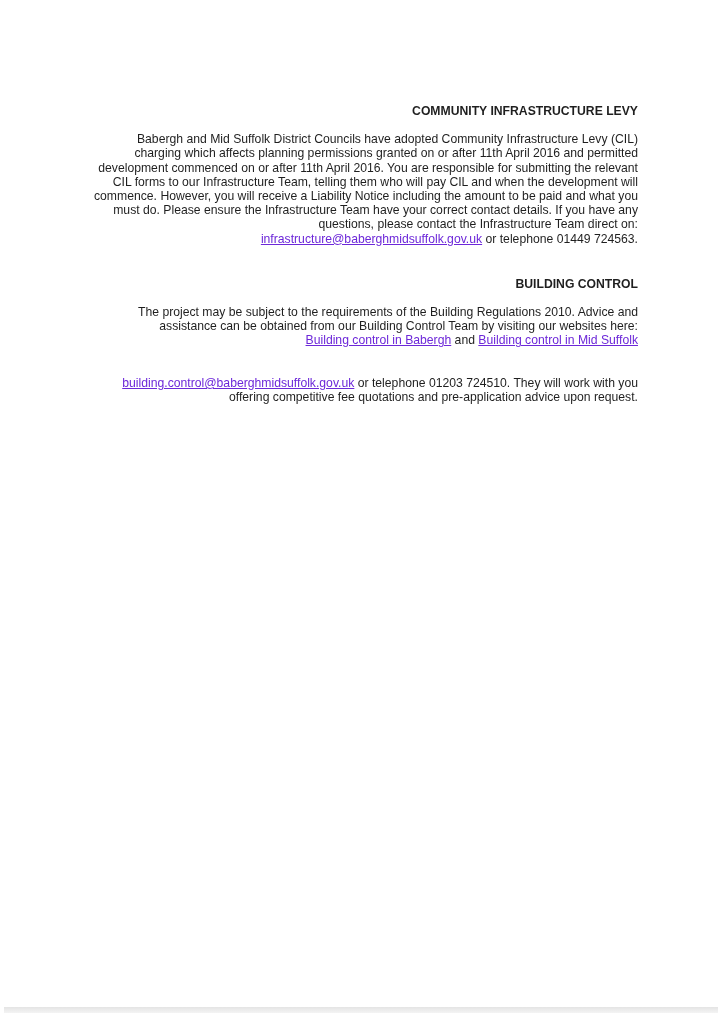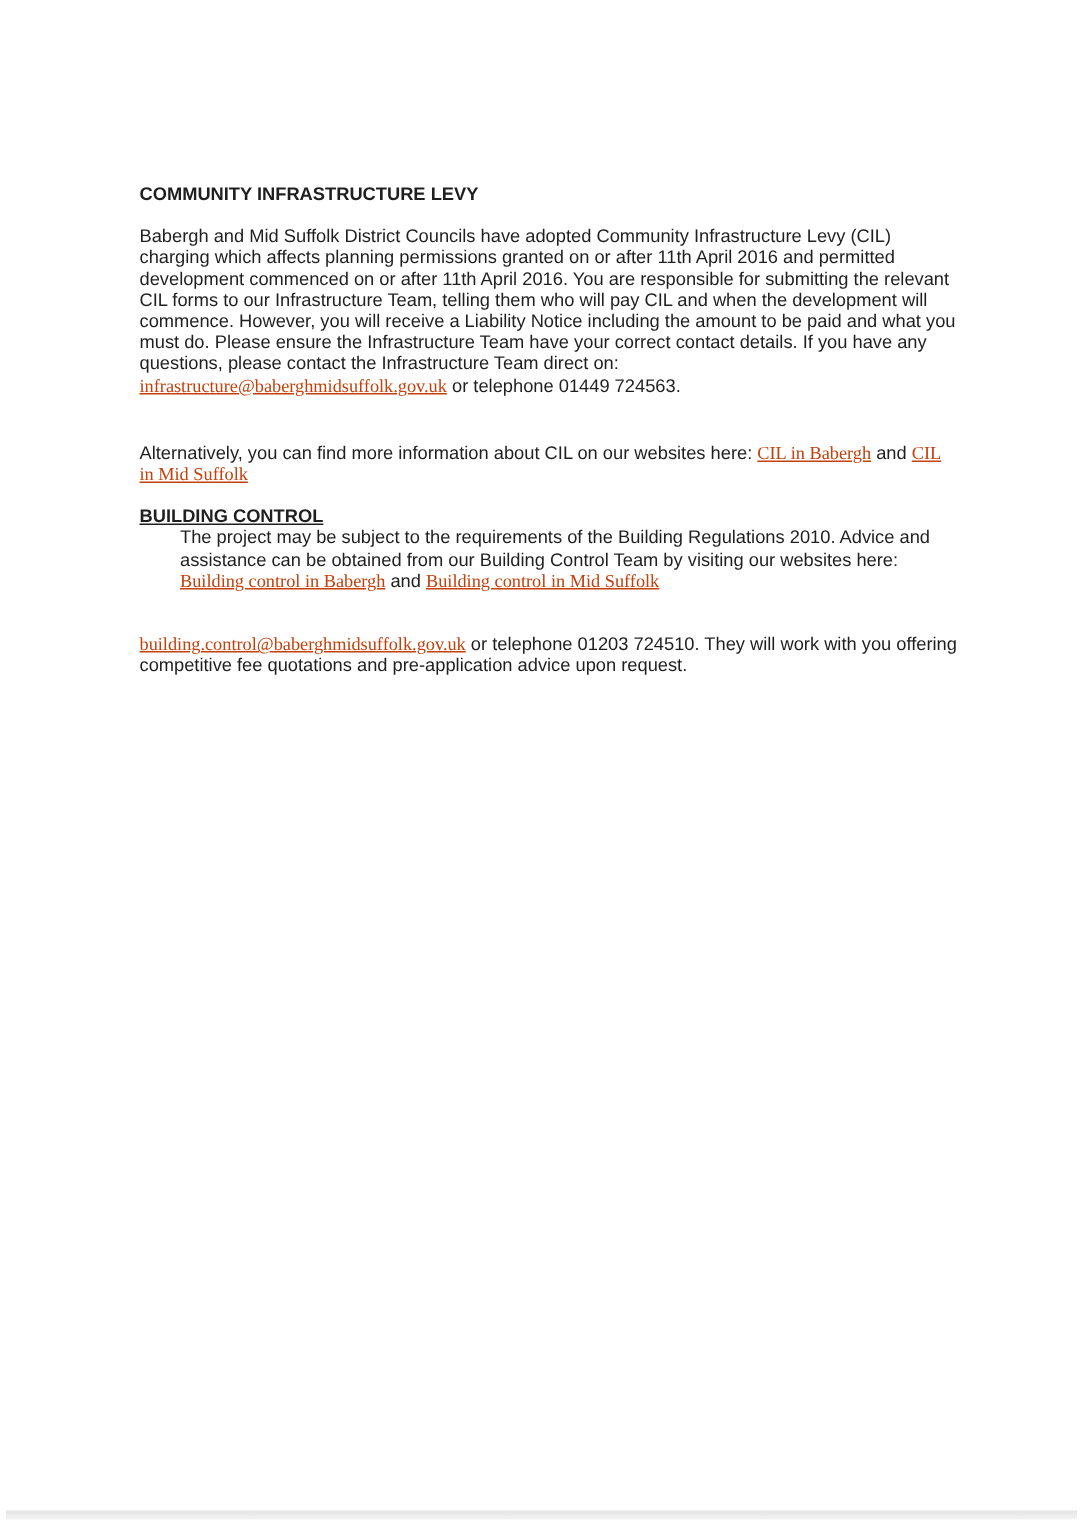--- a/index.html
+++ b/index.html
@@ -1,40 +1,37 @@
 <!DOCTYPE html>
 <html><head>
 <meta charset="utf-8">
 <style>
   html, body { margin:0; padding:0; }
   body { width:724px; height:1024px; background:#ffffff; position:relative; overflow:hidden;
          font-family:"Liberation Sans", sans-serif; color:#1f1f1f; }
-  .page { position:absolute; left:93px; top:122px; width:545px; font-size:12.2px; line-height:14.2px; }
+  .page { position:absolute; left:93px; top:104px; width:545px; font-size:12.2px; line-height:14.2px;text-align:right; }
   .heading { font-weight:bold; font-size:12.2px; margin:0; }
   .para { margin:0; }
-  a.link { color:#c2410c; text-decoration:underline;font-family:Liberation Serif, serif; }
+  a.link { color:#6d28d9; text-decoration:underline; }
   .bottom-edge { position:absolute; left:4px; right:6px; top:1007px; height:6px;
                  background:linear-gradient(#e4e4e4,#f4f4f4); }
 </style>
 </head>
 <body>
 
 <div class="page">
   <p class="heading" style="margin-bottom:14px;">COMMUNITY INFRASTRUCTURE LEVY</p>
 
   <p class="para" style="margin-bottom:31px;">
     <span>Babergh and Mid Suffolk District Councils have adopted Community Infrastructure Levy (CIL) charging which affects planning permissions granted on or after 11th April 2016 and permitted development commenced on or after 11th April 2016. You are responsible for submitting the relevant CIL forms to our Infrastructure Team, telling them who will pay CIL and when the development will commence. However, you will receive a Liability Notice including the amount to be paid and what you must do. Please ensure the Infrastructure Team have your correct contact details. If you have any questions, please contact the Infrastructure Team direct on:</span><br>
     <a class="link">infrastructure@baberghmidsuffolk.gov.uk</a><span> or telephone 01449 724563.</span>
   </p>
 
-  <p class="para" style="margin-bottom:14px;">
-    <span>Alternatively, you can find more information about CIL on our websites here: </span><a class="link">CIL in Babergh</a><span> and </span><a class="link">CIL in Mid Suffolk</a>
-  </p>
 
-  <p class="heading" style="text-decoration:underline;">BUILDING CONTROL</p>
+  <p class="heading" style="margin-bottom:14px;">BUILDING CONTROL</p>
 
   <p class="para" style="margin-bottom:14px;margin-left:27px;">
     <span>The project may be subject to the requirements of the Building Regulations 2010. Advice and assistance can be obtained from our Building Control Team by visiting our websites here: </span><a class="link">Building control in Babergh</a><span> and </span><a class="link">Building control in Mid Suffolk</a>
   </p>
 
   <p class="para">
     <br>
     <a class="link">building.control@baberghmidsuffolk.gov.uk</a><span> or telephone 01203 724510. They will work with you offering competitive fee quotations and pre-application advice upon request.</span>
   </p>
 </div>

